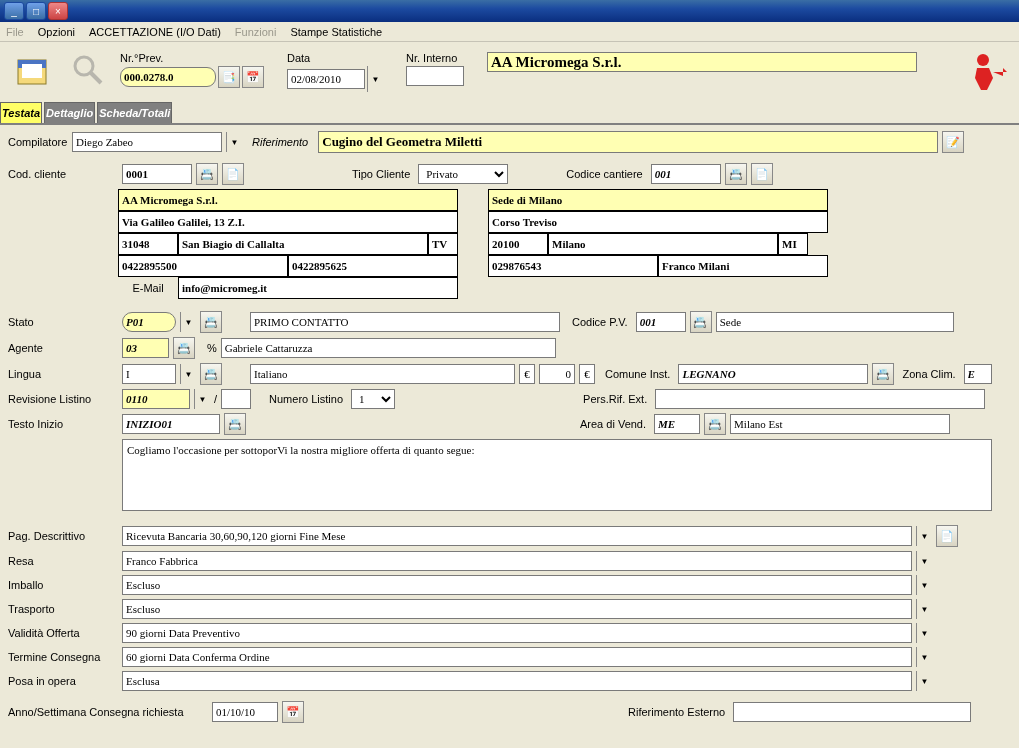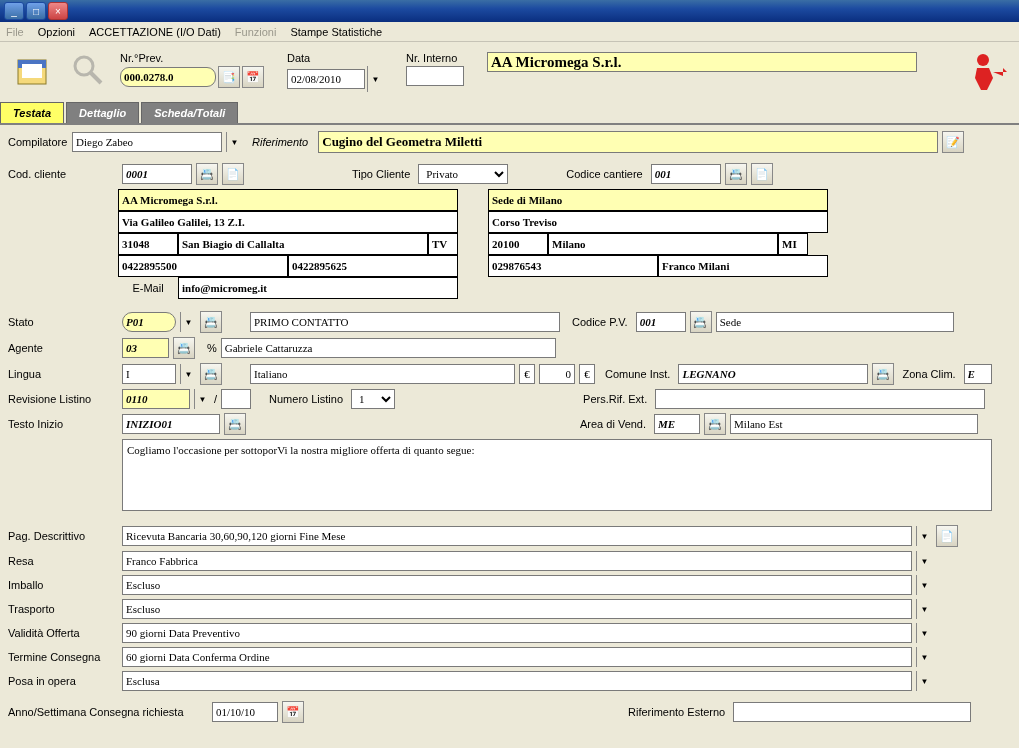--- a/index.html
+++ b/index.html
@@ -21,21 +21,21 @@
 .hf-label { font-size:11px; margin-bottom: 2px; }
 .hf-row { display:flex; align-items:center; gap:2px; }
 input[type=text], select, textarea { font-family: Tahoma; font-size: 11px; border: 1px solid #7a7a7a; background:#fff; padding: 2px 3px; height: 20px; }
 select { appearance: menulist; }
 .yellow { background:#ffffb3 !important; }
 .bold { font-weight: bold; }
 .lg-input { height: 26px; font-size: 14px; }
 .mini-btn { width: 22px; height: 22px; border: 1px solid #888; background: linear-gradient(#f6f6f0,#d8d4c2); display:inline-flex; align-items:center; justify-content:center; cursor:pointer; }
 .exit-store { margin-left:auto; }
 .tabs { display:flex; margin-top: 6px; }
-.tab { padding: 4px 12px; font-weight: bold; font-style: italic; background:#808080; color:#fff; border:1px solid #666; border-bottom:none; margin-right:2px; cursor:pointer; }
+.tab { padding: 4px 1px; font-weight: bold; font-style: italic; background:#808080; color:#fff; border:1px solid #666; border-bottom:none; margin-right:2px; cursor:pointer; }
 .tab.active { background:#ffff66; color:#000; }
 .tab-body { border-top: 2px solid #808080; padding: 6px 8px; }
 .row { display:flex; align-items:center; margin-bottom: 4px; gap: 4px; }
 .lbl { width: 110px; flex-shrink:0; }
 .block-grid { display:flex; gap: 30px; margin-top: 4px; }
 .addr-table { display:flex; flex-direction:column; }
 .addr-table input { border:1px solid #000; font-weight:bold; height:22px; }
 .addr-row { display:flex; }
 .addr-row input { margin: 0; }
 .combo-arrow { width:16px; height:20px; border-left:1px solid #888; background:#ece9d8; display:inline-flex; align-items:center; justify-content:center; font-size:8px; }
@@ -122,21 +122,21 @@
     <span class="lbl" style="width:60px">Compilatore</span>
     <input type="text" style="width: 150px;" value="Diego Zabeo">
       <span class="combo-arrow">▼</span>
     <span style="margin:0 6px;font-style:italic">Riferimento</span>
     <input type="text" class="yellow bold" style="width: 620px; height: 22px; font-size: 13px;" value="Cugino del Geometra Miletti">
     <span class="mini-btn">📝</span>
   </div>
 
   <div class="row" style="margin-top:10px">
     <span class="lbl">Cod. cliente</span>
-    <input type="text" class="bold" style="width: 70px; font-style: italic;" value="0001">
+    <input type="text" class="bold" style="width: 70px; " value="0001">
     <span class="mini-btn">📇</span>
     <span class="mini-btn">📄</span>
     <span style="width:100px"></span>
     <span>Tipo Cliente</span>
     <select style="width:90px;margin-left:4px"><option>Privato</option></select>
     <span style="width:50px"></span>
     <span>Codice cantiere</span>
     <input type="text" class="bold" style="width: 70px; font-style: italic; margin-left: 4px;" value="001">
     <span class="mini-btn">📇</span>
     <span class="mini-btn">📄</span>
@@ -239,21 +239,21 @@
     <input type="text" style="width: 330px; margin-left: 4px;" value="">
   </div>
 
   <div class="row">
     <span class="lbl">Testo Inizio</span>
     <input type="text" class="bold" style="width: 98px; font-style: italic;" value="INIZIO01">
     <span class="mini-btn">📇</span>
     <span style="margin-left:330px">Area di Vend.</span>
     <input type="text" class="bold" style="width: 46px; font-style: italic; margin-left: 4px;" value="ME">
     <span class="mini-btn">📇</span>
-    <input type="text" style="width: 248px;" value="Milano Est">
+    <input type="text" style="width: 220px;" value="Milano Est">
   </div>
 
   <div class="row" style="align-items:flex-start;margin-top:2px">
     <span class="lbl"></span>
     <textarea class="multiline" style="">Cogliamo l'occasione per sottoporVi la nostra migliore offerta di quanto segue:</textarea>
   </div>
 
   <div class="row" style="margin-top:14px">
     <span class="lbl">Pag. Descrittivo</span>
     <input type="text" class="wide-combo" value="Ricevuta Bancaria 30,60,90,120 giorni Fine Mese" style="">

